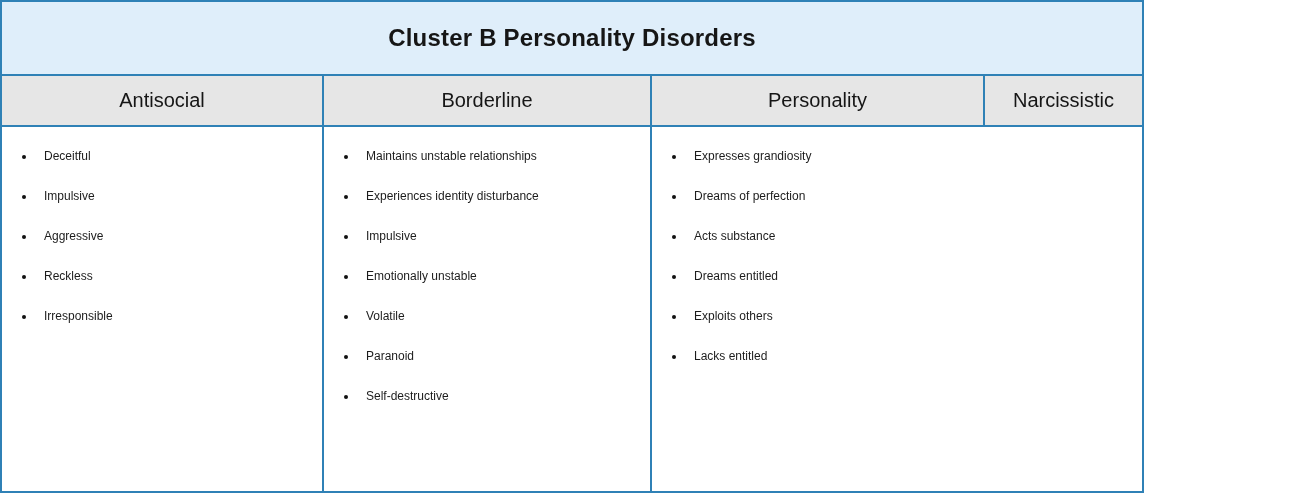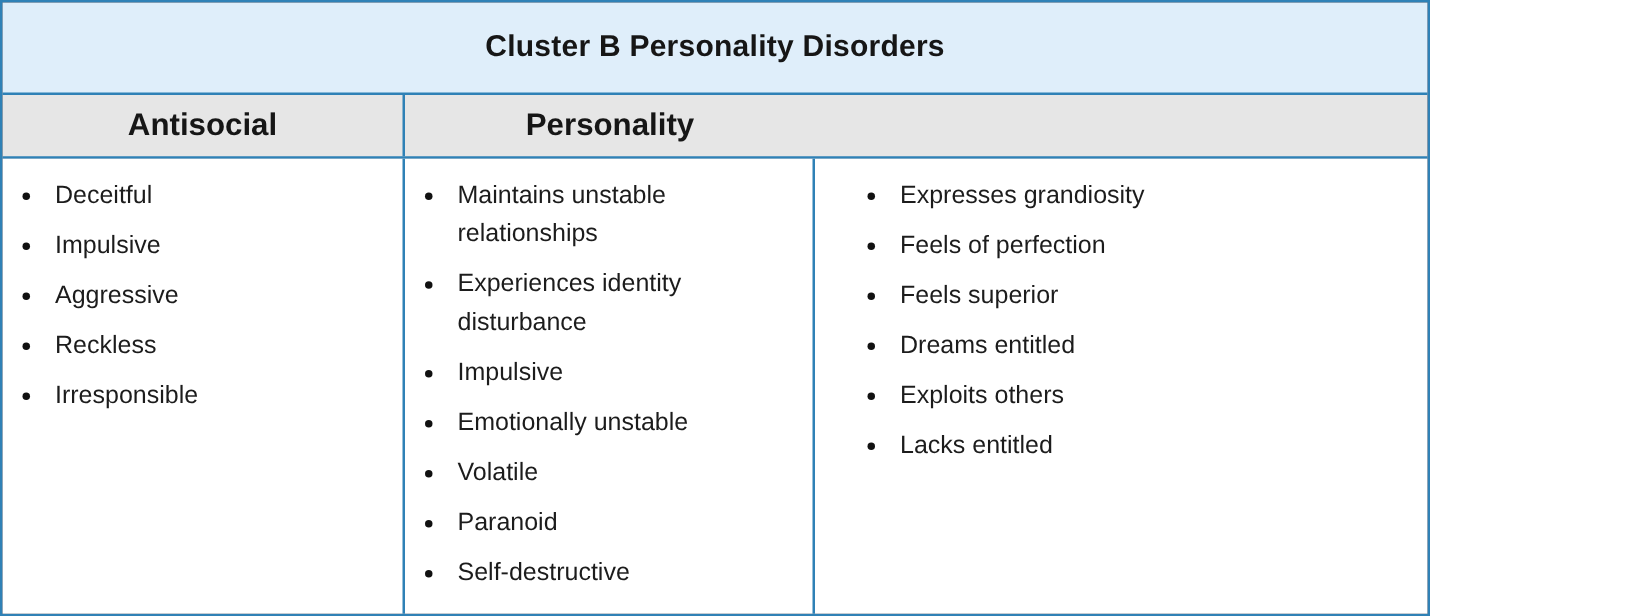--- a/index.html
+++ b/index.html
@@ -40,63 +40,65 @@
     flex: 0 0 49px;
     display: grid;
     grid-template-columns: 322px 328px 333px 1fr;
     background: #e6e6e6;
     border-bottom: 2px solid #2f81b6;
   }
   .header-cell {
     display: flex;
     align-items: center;
     justify-content: center;
-    font-size: 25px;
-    font-weight: bold;
+    font-size: 20px;
+    font-weight: normal;
     color: #161616;
     border-right: 2px solid #2f81b6;
   }
   .header-cell:last-child { border-right: none; }
   .body-row {
     flex: 1 1 auto;
     display: grid;
     grid-template-columns: 322px 328px 333px 1fr;
     background: #ffffff;
   }
   .body-cell {
     border-right: 2px solid #2f81b6;
     overflow: hidden;
   }
-  .body-cell:last-child { border-right: none; padding-left: 26px; }
+  .body-cell:last-child { border-right: none; }
   .body-cell ul {
     margin: 14px 0 0 0;
     padding: 0 12px 0 34px;
     list-style: disc;
-    font-size: 20px;
+    font-size: 12px;
     line-height: 31px;
     color: #1c1c1c;
   }
   .body-cell li {
     padding-left: 8px;
     margin-bottom: 9px;
   }
   .body-cell li::marker { color: #111111; }
 </style>
 </head>
 <body>
 
 <div class="table-wrap">
 
   <div class="title-row">
     <span class="title-text">Cluster B Personality Disorders</span>
   </div>
 
   <div class="header-row">
     <div class="header-cell">Antisocial</div>
+    <div class="header-cell">Borderline</div>
     <div class="header-cell">Personality</div>
+    <div class="header-cell">Narcissistic</div>
   </div>
 
   <div class="body-row">
     <div class="body-cell">
       <ul>
           <li>Deceitful</li>
           <li>Impulsive</li>
           <li>Aggressive</li>
           <li>Reckless</li>
           <li>Irresponsible</li>
@@ -109,22 +111,22 @@
           <li>Impulsive</li>
           <li>Emotionally unstable</li>
           <li>Volatile</li>
           <li>Paranoid</li>
           <li>Self-destructive</li>
         </ul>
     </div>
     <div class="body-cell">
       <ul>
           <li>Expresses grandiosity</li>
-          <li>Feels of perfection</li>
-          <li>Feels superior</li>
+          <li>Dreams of perfection</li>
+          <li>Acts substance</li>
           <li>Dreams entitled</li>
           <li>Exploits others</li>
           <li>Lacks entitled</li>
         </ul>
     </div>
   </div>
 
 </div>
 
 </body></html>

